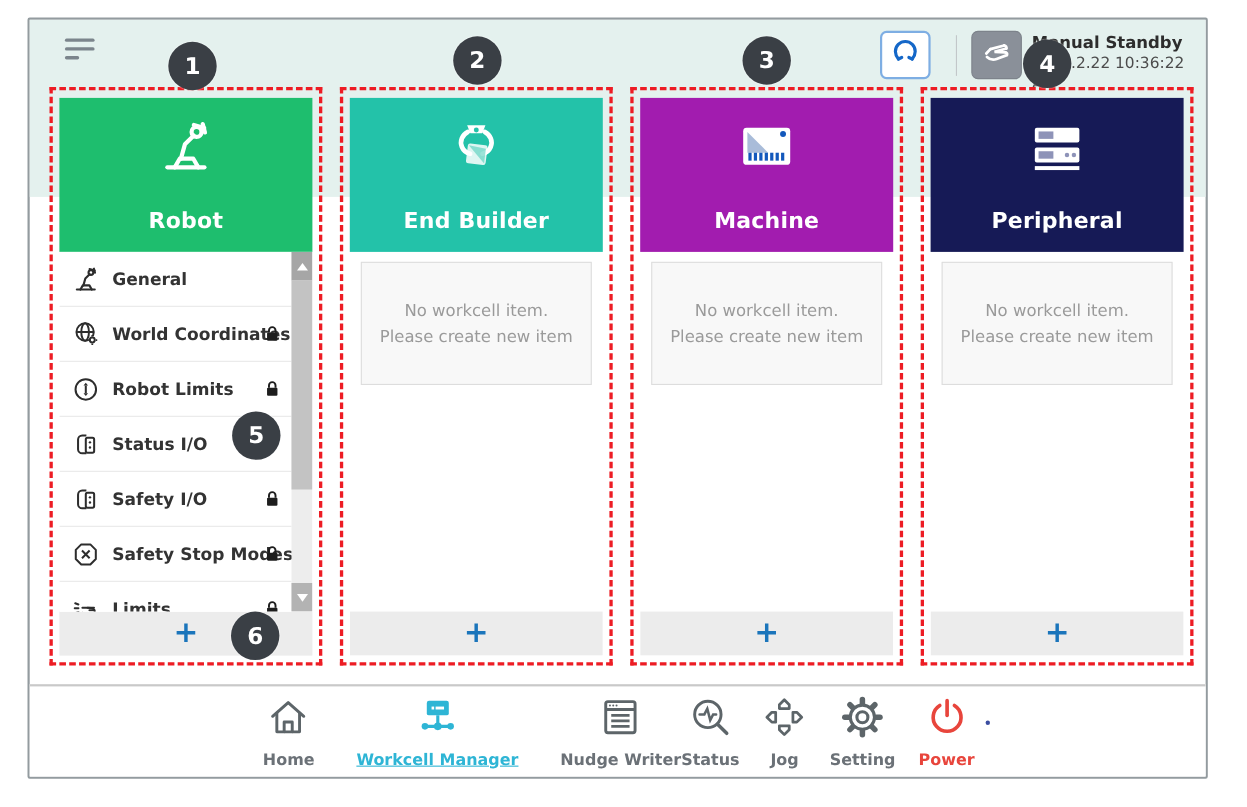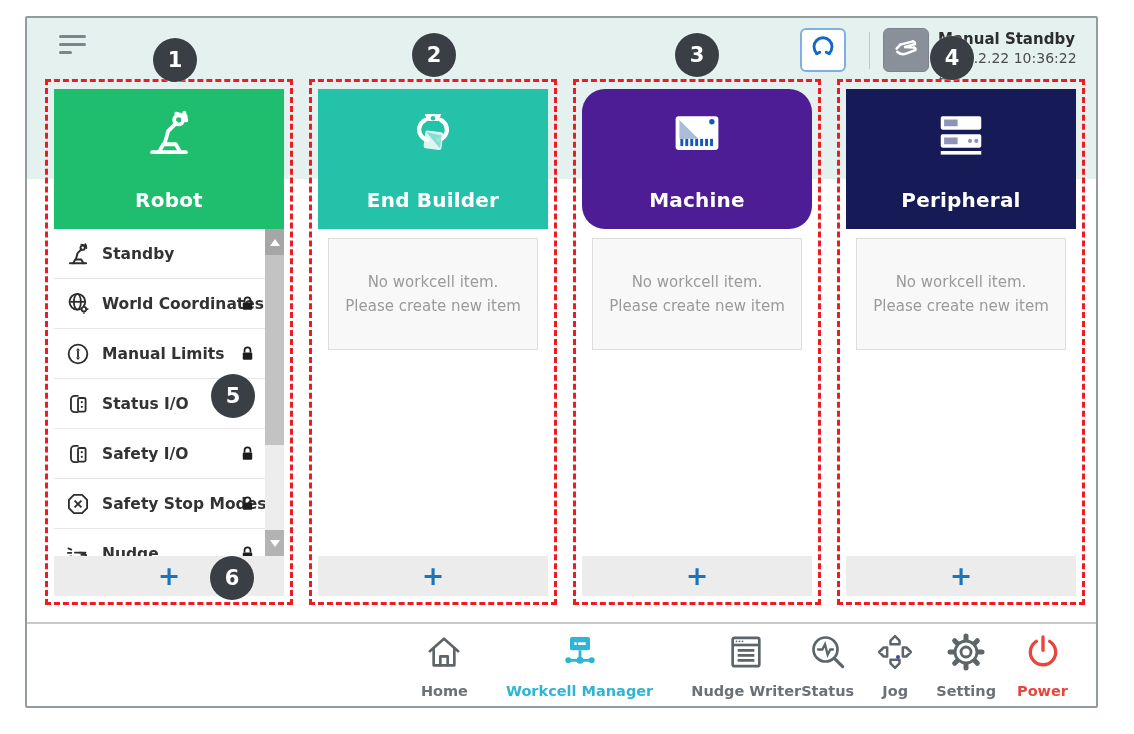--- a/index.html
+++ b/index.html
@@ -54,27 +54,27 @@
               display:flex; flex-direction:column; align-items:center; justify-content:center; gap:6px; }
   .emptybox span { color:#9a9a9a; font-size:15px; }
   .spacer { flex:1; background:#fff; }
   .col:first-child .spacer { display:none; }
 
   .addbar { height:40px; background:#ececec; display:flex; align-items:center; justify-content:center; cursor:pointer; }
   .addbar span { color:var(--add_blue,#1B75BB); font-size:27px; font-weight:bold; line-height:1; transform:translateY(-1px); }
 
   
   .nav { position:absolute; left:0; top:604px; width:100%; height:84px; background:#fff;
-         border-top:2px solid #c9c9c9; display:flex; align-items:center; justify-content:flex-end; }
+         border-top:2px solid #c9c9c9; display:flex; align-items:center; justify-content:center; }
   .nav-group { display:flex; align-items:flex-end; }
   .nav-left { margin-left:30px; gap:38px; }
   .nav-right { margin-right:28px; gap:21px; }
   .nav-item { display:flex; flex-direction:column; align-items:center; gap:7px; cursor:pointer; }
   .nav-item .nlabel { font-size:14.5px; font-weight:bold; color:#6b7177; white-space:nowrap; }
-  .nav-item.active .nlabel { color:var(--accent_active,#2EB5D5); }
+  .nav-item.active .nlabel { color:var(--accent_active,#2EB5D5);text-decoration:underline; }
   .nav-item.danger .nlabel { color:var(--power_red,#E8453C); }
   .nav-dot { position:absolute; left:869px; top:637px; width:4px; height:4px; border-radius:50%; background:#3b4da0; }
 
   
   .badge { position:absolute; width:44px; height:44px; border-radius:50%; background:var(--badge_bg,#3A3F45);
            color:#fff; font-size:21px; font-weight:bold; display:flex; align-items:center; justify-content:center;
            z-index:60; box-shadow:0 0 0 1px rgba(255,255,255,.25); }
 </style>
 </head>
 <body>
@@ -139,21 +139,21 @@
               <span class="ric">
                 <svg width="26" height="26" viewBox="0 0 24 24" fill="none" stroke="#2d2d2d" stroke-width="1.8" stroke-linecap="round" stroke-linejoin="round">
                   <path d="M4.5 20.5 h15"></path>
                     <path d="M7.5 20.5 L9.5 17 h5.5 l2 3.5"></path>
                   <path d="M10 17 l1.6-5.8 L15.2 7.6"></path>
                     <circle cx="16.3" cy="6.2" r="2"></circle>
                   <path d="M15.2 3.4 l4.2 1.2"></path>
                     <path d="M18.8 3 l.9 3.4"></path>
                 </svg>
               </span>
-              <span class="rlabel">Standby</span>
+              <span class="rlabel">General</span>
             </div>
             <div class="row">
               <span class="ric">
                 <svg width="27" height="27" viewBox="0 0 24 24" fill="none" stroke="#2d2d2d" stroke-width="1.6">
                   <circle cx="11" cy="10.5" r="7"></circle>
                   <ellipse cx="11" cy="10.5" rx="3.1" ry="7"></ellipse>
                   <path d="M4.5 10.5 h13"></path>
                   <circle cx="16.8" cy="17" r="3" fill="#fff" stroke="none"></circle>
                   <circle cx="16.8" cy="17" r="2"></circle>
                   <path d="M16.8 14.2 v-1.2 M16.8 19.8 v1.2 M14 17 h-1.2 M19.6 17 h1.2" stroke-width="1.4"></path>
@@ -169,21 +169,21 @@
             </div>
             <div class="row">
               <span class="ric">
                 <svg width="26" height="26" viewBox="0 0 24 24" fill="none" stroke="#2d2d2d" stroke-width="1.7">
                   <circle cx="12" cy="12" r="8.6"></circle>
                   <path d="M12 8.8 v6.4"></path>
                   <path d="M12 6.4 l-1.9 2.4 h3.8 z" fill="#2d2d2d" stroke="none"></path>
                   <path d="M12 17.6 l-1.9-2.4 h3.8 z" fill="#2d2d2d" stroke="none"></path>
                 </svg>
               </span>
-              <span class="rlabel">Manual Limits</span>
+              <span class="rlabel">Robot Limits</span>
               <span class="lock">
                 <svg width="21" height="21" viewBox="0 0 24 24">
                   <path d="M8.6 10.8 V8.4 a3.4 3.4 0 0 1 6.8 0 v2.4" fill="none" stroke="#1d1d1d" stroke-width="2"></path>
                   <rect x="6.6" y="10.8" width="10.8" height="8.4" rx="1.2" fill="#1d1d1d"></rect>
                 </svg>
               </span>
             </div>
             <div class="row">
               <span class="ric">
                 <svg width="26" height="26" viewBox="0 0 24 24" fill="none" stroke="#2d2d2d" stroke-width="1.7">
@@ -231,21 +231,21 @@
               <span class="ric">
                 <svg width="27" height="27" viewBox="0 0 24 24" fill="none" stroke="#2d2d2d" stroke-width="1.6" stroke-linecap="round">
                   <path d="M3 7.5 l2.6 1"></path>
                     <path d="M2.6 11.5 h3"></path>
                     <path d="M3 15.5 l2.6-1"></path>
                   <path d="M8.8 11.2 h9.4"></path>
                   <path d="M13 11.2 c3.2 0 5.8.8 5.8 3.1 0 2.6-2.4 3.9-5.4 3.9 -2.5 0-4.3-1.2-4.6-3.1"></path>
                   <path d="M14.5 13.2 h4 M14.5 15.4 h3.6"></path>
                 </svg>
               </span>
-              <span class="rlabel">Nudge</span>
+              <span class="rlabel">Limits</span>
               <span class="lock">
                 <svg width="21" height="21" viewBox="0 0 24 24">
                   <path d="M8.6 10.8 V8.4 a3.4 3.4 0 0 1 6.8 0 v2.4" fill="none" stroke="#1d1d1d" stroke-width="2"></path>
                   <rect x="6.6" y="10.8" width="10.8" height="8.4" rx="1.2" fill="#1d1d1d"></rect>
                 </svg>
               </span>
             </div>
           </div>
           <div class="scrollbar">
             <div class="sb-up">
@@ -284,21 +284,21 @@
             <span>Please create new item</span>
           </div>
           <div class="spacer"></div>
           <div class="addbar">
             <span>+</span>
           </div>
         </div>
       </div>
 
       <div class="col">
-        <div class="col-header" style="background: #4c1d95; border-radius: 23px;">
+        <div class="col-header" style="background: #a21caf;">
           <span>
             <svg width="54" height="54" viewBox="0 0 24 24">
               <rect x="2.5" y="4.5" width="19" height="15" rx="1.4" fill="#fff"></rect>
               <path d="M4.2 6.2 L12.6 14.6 H4.2 z" fill="#A9BCD9"></path>
               <circle cx="18.6" cy="7" r="1.2" fill="#1358BC"></circle>
               <g fill="#1358BC">
                 <rect x="4.6" y="14.6" width="1.3" height="3.2"></rect>
                   <rect x="6.8" y="14.6" width="1.3" height="3.2"></rect>
                 <rect x="9" y="14.6" width="1.3" height="3.2"></rect>
                   <rect x="11.2" y="14.6" width="1.3" height="3.2"></rect>

